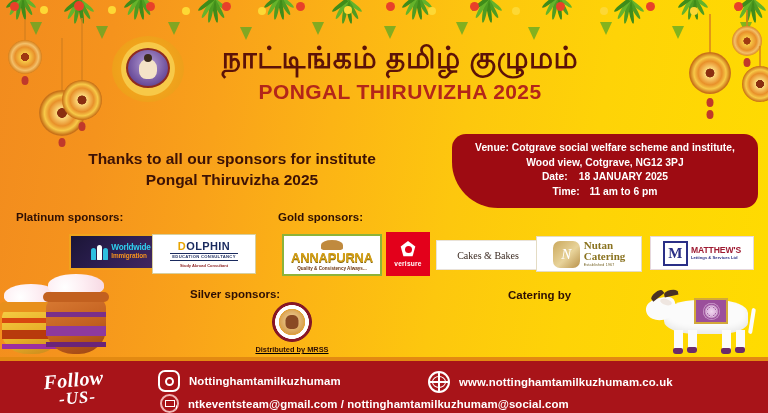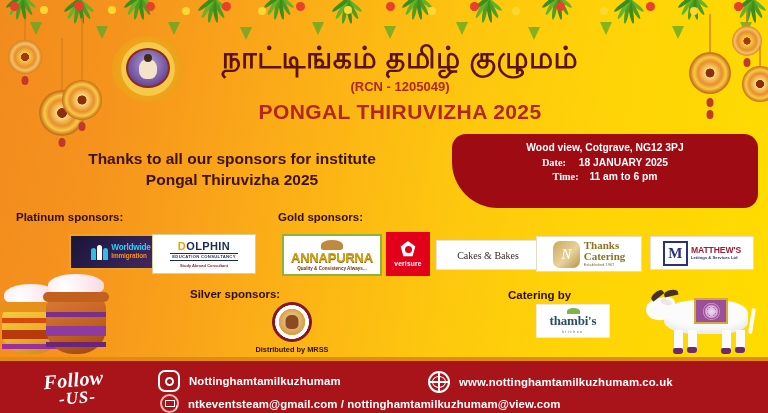--- a/index.html
+++ b/index.html
@@ -119,21 +119,21 @@
     position: absolute; left: 452px; top: 134px;
     width: 306px; height: 74px;
     background: #9e0b12;
     border-radius: 14px 14px 14px 46px;
     color: #ffffff;
     padding: 7px 10px 0 10px;
     text-align: center;
     font-size: 10.3px; font-weight: 700; line-height: 1.42;
   }
   .venue .row { white-space: nowrap; }
-  .venue .k { display: inline-block; min-width: 34px; text-align: left; font-family: Liberation Serif, serif; }
+  .venue .k { display: inline-block; min-width: 34px; text-align: left; }
 
   
   .sec-label {
     position: absolute; font-size: 11.5px; font-weight: 700; color: #2e0f04;
   }
   .logo-card {
     position: absolute; background: #ffffff;
     display: flex; align-items: center; justify-content: center;
     overflow: hidden;
   }
@@ -197,21 +197,21 @@
   .matt .mk {
     width:25px;height:25px;background:#ffffff;border:2px solid #2a2f86;
     display:flex;align-items:center;justify-content:center;
     font-family:"Liberation Serif", serif; font-weight:700; font-size:15px; color:#2a2f86;
   }
   .matt .mt { line-height:1.05; text-align:left; }
   .matt .m1 { font-size:8.6px; font-weight:700; color:#9e1b32; letter-spacing:-.1px; }
   .matt .m2 { font-size:4.2px; font-weight:700; color:#2a2f86; margin-top:1px; }
 
   
-  .mrss-wrap { position:absolute; text-align:center; }
+  .mrss-wrap { position:absolute; text-align:center;text-decoration:underline; }
   .mrss {
     width:40px;height:40px;border-radius:50%;
     background: radial-gradient(circle, #f0c05a 0%, #e2a33b 48%, #ffffff 50%, #ffffff 62%, #8a1628 64%, #7d1324 100%);
     margin: 0 auto; position:relative; border:1px solid #7d1324;
   }
   .mrss .inner {
     position:absolute; inset:7px; border-radius:50%;
     background: radial-gradient(circle at 50% 45%, #f3d9a8 0%, #d8a050 70%, #a8702f 100%);
   }
   .mrss .person {
@@ -508,30 +508,30 @@
 
   <div class="emblem">
     <div class="sun"></div>
     <div class="inner">
       <div class="fig"></div>
     </div>
   </div>
 
   <div class="title-wrap">
     <div class="tamil-title">நாட்டிங்கம் தமிழ் குழுமம்</div>
-    <div class="rcn">(RCN - 1205049)</div>
     <div class="pongal-title">PONGAL THIRUVIZHA 2025</div>
   </div>
 
   <div class="thanks">
     <div>Thanks to all our sponsors for institute</div>
     <div>Pongal Thiruvizha 2025</div>
   </div>
 
   <div class="venue">
+    <div class="row">Venue: Cotgrave social welfare scheme and institute,</div>
     <div class="row">Wood view, Cotgrave,  NG12 3PJ</div>
     <div class="row">
       <span class="k">Date:</span>
       <span>18 JANUARY 2025</span>
     </div>
     <div class="row">
       <span class="k">Time:</span>
       <span>11 am to 6 pm</span>
     </div>
   </div>
@@ -573,21 +573,21 @@
     <div class="vt">verisure</div>
   </div>
 
   <div class="logo-card cakes" style="left:436px;top:240px;width:104px;height:30px;">
     <div class="ct">Cakes &amp; Bakes</div>
   </div>
 
   <div class="logo-card nutan" style="left:536px;top:236px;width:106px;height:36px;">
     <div class="sq">N</div>
     <div class="nt">
-      <div class="n1">Thanks</div>
+      <div class="n1">Nutan</div>
       <div class="n1">Catering</div>
       <div class="n2">Established 1967</div>
     </div>
   </div>
 
   <div class="logo-card matt" style="left:650px;top:236px;width:104px;height:34px;">
     <div class="mk">M</div>
     <div class="mt">
       <div class="m1">MATTHEW'S</div>
       <div class="m2">Lettings &amp; Services Ltd</div>
@@ -597,25 +597,20 @@
   <div class="sec-label" style="left:190px;top:288px;">Silver sponsors:</div>
   <div class="mrss-wrap" style="left:252px;top:302px;width:80px;">
     <div class="mrss">
       <div class="inner"></div>
       <div class="person"></div>
     </div>
     <div class="mrss-cap">Distributed by MRSS</div>
   </div>
 
   <div class="sec-label" style="left:508px;top:289px;">Catering by</div>
-  <div class="logo-card thambis" style="left:536px;top:304px;width:74px;height:34px;">
-    <div class="leafi"></div>
-    <div class="th1">thambi's</div>
-    <div class="th2">kitchen</div>
-  </div>
 
   <div class="pots">
     <div class="pot" style="left:0;top:14px;width:58px;height:60px;">
       <div class="rice"></div>
       <div class="body" style="background:linear-gradient(160deg,#f5cf45 0%,#e8b028 55%,#c8861c 100%);">
         <div class="band" style="top:10px;background:#d8480f;"></div>
         <div class="band" style="top:22px;height:9px;background:#b83a0c;"></div>
         <div class="band" style="top:36px;background:#9c2fa0;"></div>
       </div>
       <div class="rim" style="background:#e8901c;"></div>
@@ -668,17 +663,17 @@
       <span class="globe-icon">
           <u></u>
         </span>
       <span class="lbl">www.nottinghamtamilkuzhumam.co.uk</span>
     </div>
 
     <div class="f-row" style="left:160px;top:33px;">
       <span class="mail-icon">
           <i></i>
         </span>
-      <span class="lbl">ntkeventsteam@gmail.com / nottinghamtamilkuzhumam@view.com</span>
+      <span class="lbl">ntkeventsteam@gmail.com / nottinghamtamilkuzhumam@social.com</span>
     </div>
   </div>
 
 </div>
 
 </body></html>

